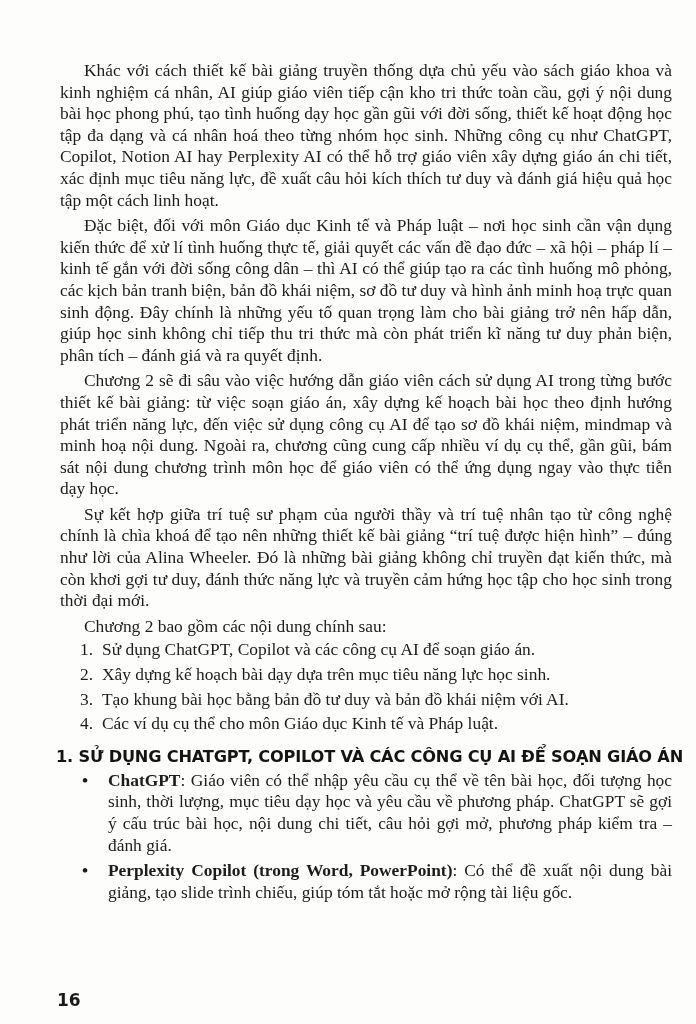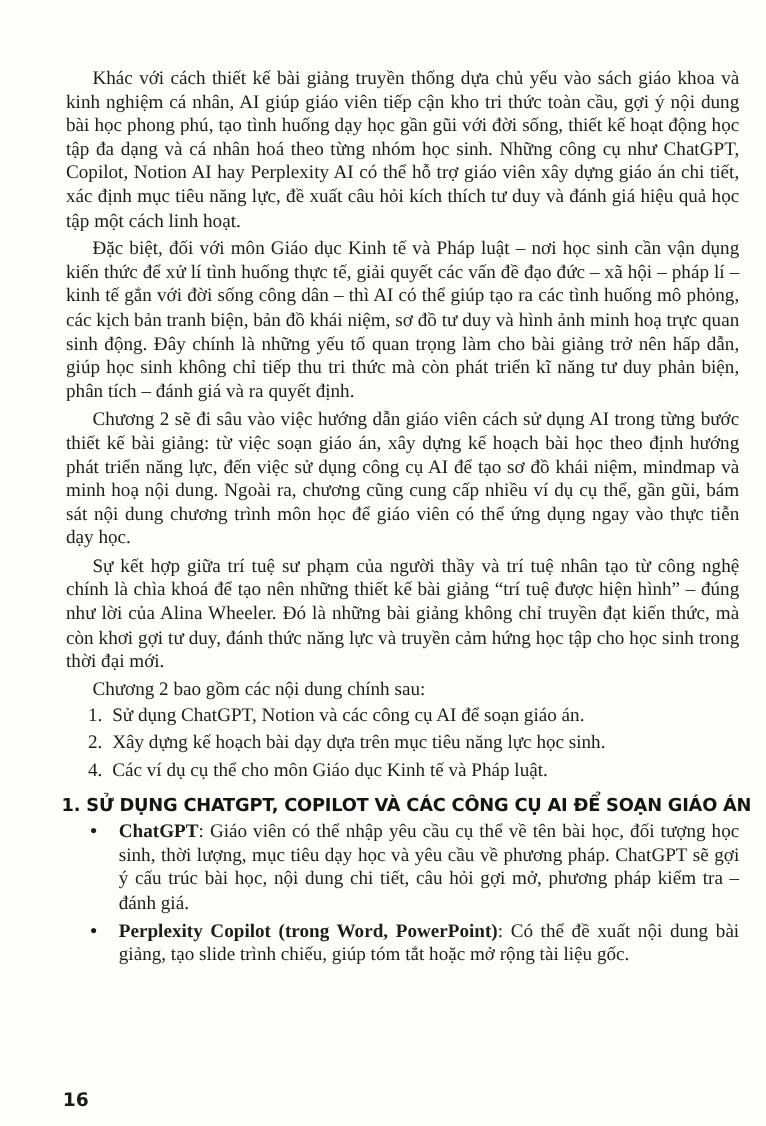--- a/index.html
+++ b/index.html
@@ -42,22 +42,23 @@
 <body>
 
 <div class="page">
   <p>Khác với cách thiết kế bài giảng truyền thống dựa chủ yếu vào sách giáo khoa và kinh nghiệm cá nhân, AI giúp giáo viên tiếp cận kho tri thức toàn cầu, gợi ý nội dung bài học phong phú, tạo tình huống dạy học gần gũi với đời sống, thiết kế hoạt động học tập đa dạng và cá nhân hoá theo từng nhóm học sinh. Những công cụ như ChatGPT, Copilot, Notion AI hay Perplexity AI có thể hỗ trợ giáo viên xây dựng giáo án chi tiết, xác định mục tiêu năng lực, đề xuất câu hỏi kích thích tư duy và đánh giá hiệu quả học tập một cách linh hoạt.</p>
   <p>Đặc biệt, đối với môn Giáo dục Kinh tế và Pháp luật – nơi học sinh cần vận dụng kiến thức để xử lí tình huống thực tế, giải quyết các vấn đề đạo đức – xã hội – pháp lí – kinh tế gắn với đời sống công dân – thì AI có thể giúp tạo ra các tình huống mô phỏng, các kịch bản tranh biện, bản đồ khái niệm, sơ đồ tư duy và hình ảnh minh hoạ trực quan sinh động. Đây chính là những yếu tố quan trọng làm cho bài giảng trở nên hấp dẫn, giúp học sinh không chỉ tiếp thu tri thức mà còn phát triển kĩ năng tư duy phản biện, phân tích – đánh giá và ra quyết định.</p>
   <p>Chương 2 sẽ đi sâu vào việc hướng dẫn giáo viên cách sử dụng AI trong từng bước thiết kế bài giảng: từ việc soạn giáo án, xây dựng kế hoạch bài học theo định hướng phát triển năng lực, đến việc sử dụng công cụ AI để tạo sơ đồ khái niệm, mindmap và minh hoạ nội dung. Ngoài ra, chương cũng cung cấp nhiều ví dụ cụ thể, gần gũi, bám sát nội dung chương trình môn học để giáo viên có thể ứng dụng ngay vào thực tiễn dạy học.</p>
   <p>Sự kết hợp giữa trí tuệ sư phạm của người thầy và trí tuệ nhân tạo từ công nghệ chính là chìa khoá để tạo nên những thiết kế bài giảng “trí tuệ được hiện hình” – đúng như lời của Alina Wheeler. Đó là những bài giảng không chỉ truyền đạt kiến thức, mà còn khơi gợi tư duy, đánh thức năng lực và truyền cảm hứng học tập cho học sinh trong thời đại mới.</p>
   <p>Chương 2 bao gồm các nội dung chính sau:</p>
 
   <ol class="toc">
-    <li><span class="num">1.</span><span>Sử dụng ChatGPT, Notion và các công cụ AI để soạn giáo án.</span></li>
+    <li><span class="num">1.</span><span>Sử dụng ChatGPT, Copilot và các công cụ AI để soạn giáo án.</span></li>
     <li><span class="num">2.</span><span>Xây dựng kế hoạch bài dạy dựa trên mục tiêu năng lực học sinh.</span></li>
+    <li><span class="num">3.</span><span>Tạo khung bài học bằng bản đồ tư duy và bản đồ khái niệm với AI.</span></li>
     <li><span class="num">4.</span><span>Các ví dụ cụ thể cho môn Giáo dục Kinh tế và Pháp luật.</span></li>
   </ol>
 
   <h2 class="section">1. SỬ DỤNG CHATGPT, COPILOT VÀ CÁC CÔNG CỤ AI ĐỂ SOẠN GIÁO ÁN</h2>
 
   <ul class="bullets">
     <li>
       <span class="bullet">•</span><b>ChatGPT</b><span>: Giáo viên có thể nhập yêu cầu cụ thể về tên bài học, đối tượng học sinh, thời lượng, mục tiêu dạy học và yêu cầu về phương pháp. ChatGPT sẽ gợi ý cấu trúc bài học, nội dung chi tiết, câu hỏi gợi mở, phương pháp kiểm tra – đánh giá.</span>
     </li>
     <li>

